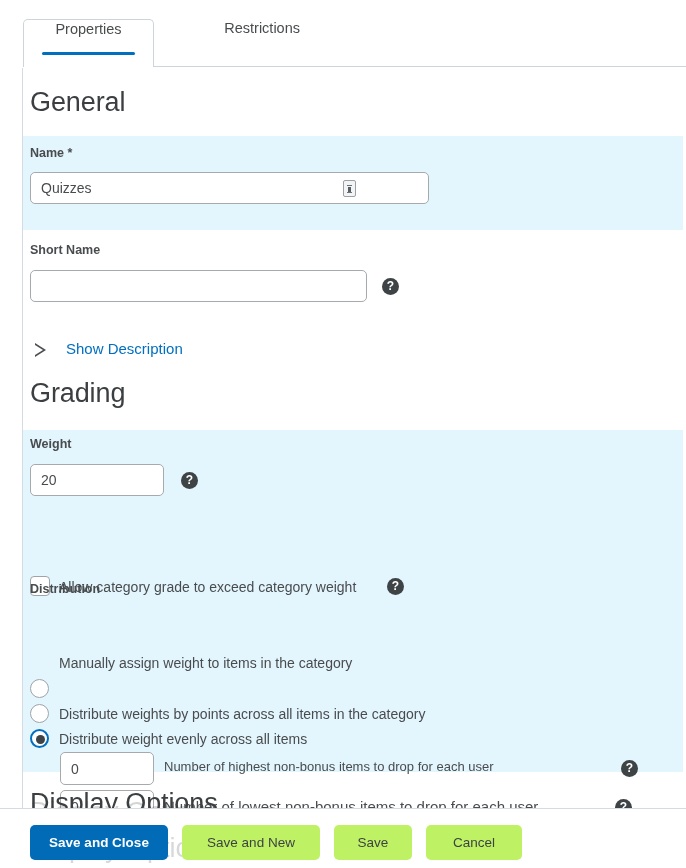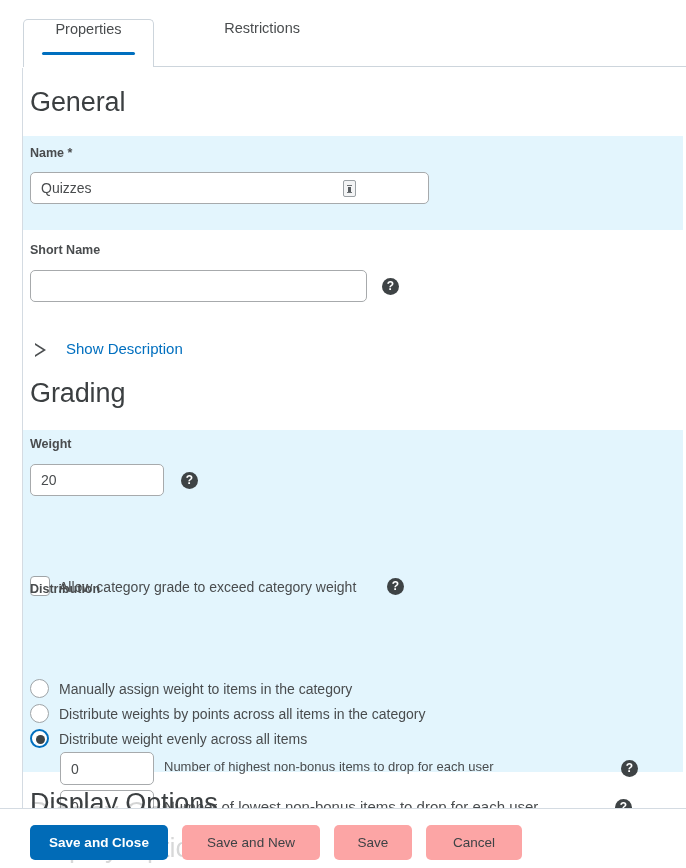--- a/index.html
+++ b/index.html
@@ -270,21 +270,21 @@
     font-family: "Liberation Sans", sans-serif;
     cursor: pointer;
     padding: 0;
   }
   .btn-primary {
     background: #016bb7;
     color: #ffffff;
     font-weight: bold;
   }
   .btn-secondary {
-    background: #fca5a5;
+    background: #bef264;
     color: #3e4245;
   }
 </style>
 </head>
 <body>
 
 <div class="tabstrip">
   <div class="tabstrip-baseline"></div>
 
   <div class="tab tab-properties">
@@ -334,21 +334,21 @@
 
   <div class="help" style="left: 181px; top: 404px;">?</div>
 
   <div class="checkbox" style="left: 30px; top: 508px;"></div>
   <div class="inline-label" style="left: 59px; top: 511px;">Allow category grade to exceed category weight</div>
   <div class="help" style="left: 387px; top: 510px;">?</div>
 
   <div class="field-label" style="top: 514px;">Distribution</div>
 
   <div class="radio" style="left: 30px; top: 611px;"></div>
-  <div class="inline-label" style="left: 59px; top: 613px;">Manually assign weight to items in the category</div>
+  <div class="inline-label" style="left: 59px; top: 587px;">Manually assign weight to items in the category</div>
 
   <div class="radio" style="left: 30px; top: 636px;"></div>
   <div class="inline-label" style="left: 59px; top: 638px;">Distribute weights by points across all items in the category</div>
 
   <div class="radio checked" style="left: 30px; top: 661px;"></div>
   <div class="inline-label" style="left: 59px; top: 663px;">Distribute weight evenly across all items</div>
 
   <input class="txtbox" style="left: 60px; top: 684px; width: 94px; height: 33px;" type="text" value="0">
   <div class="inline-label" style="left: 164px; top: 691px; font-size: 13px;">Number of highest non-bonus items to drop for each user</div>
   <div class="help" style="left: 621px; top: 692px;">?</div>

